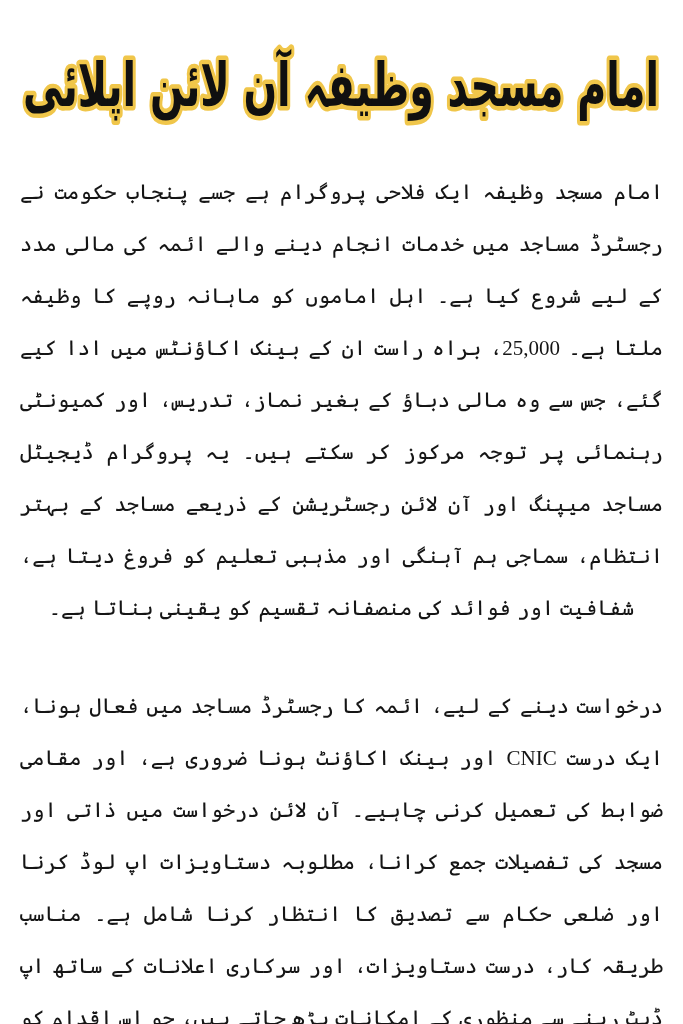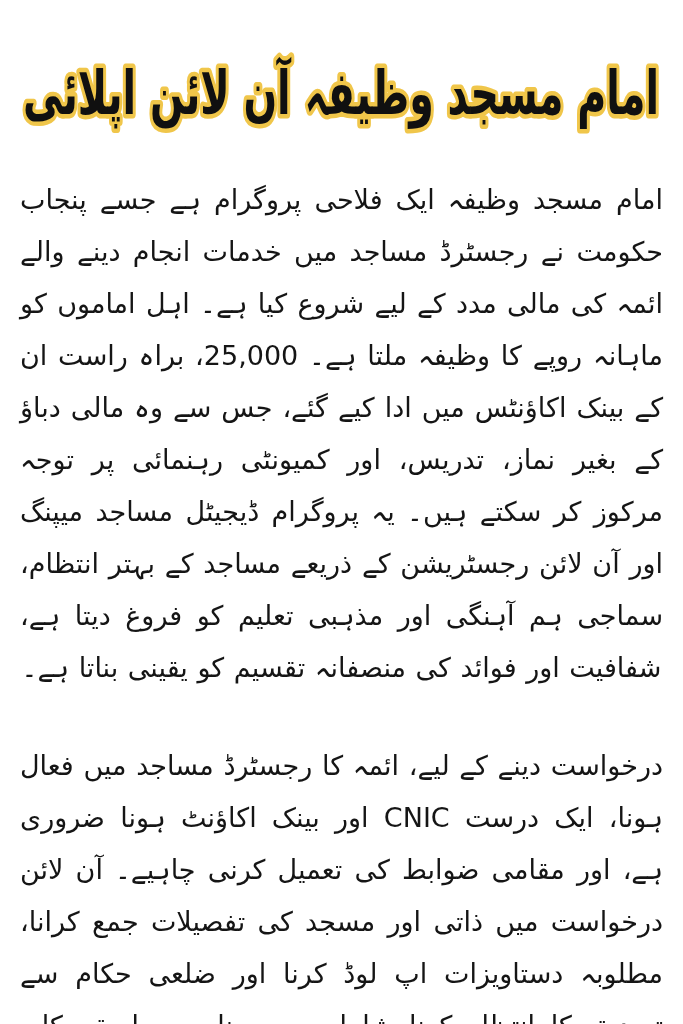--- a/index.html
+++ b/index.html
@@ -7,21 +7,21 @@
     position: relative;
     width: 683px;
     height: 1024px;
     margin: 0 auto;
     background: var(--background, #ffffff);
     overflow: hidden;
     box-sizing: border-box;
     font-family: "DejaVu Sans", sans-serif;
   }
   .title-banner {
-    padding-top: 8px;
+    padding-top: 0;
     text-align: right;
   }
   .title-svg {
     display: block;
     width: 663px;
     height: 150px;
     margin: 0 auto;
     overflow: visible;
   }
   .title-svg text {
@@ -36,26 +36,27 @@
     stroke-linecap: round;
     paint-order: stroke fill;
   }
   .article {
     padding: 16px 20px 0 20px;
   }
   .article p {
     direction: rtl;
     unicode-bidi: plaintext;
     color: var(--text, #151515);
-    font-size: 27px;
+    font-size: 21px;
     line-height: 52px;
     text-align: justify;
     text-align-last: center;
     margin: 0 0 46px 0;
     word-spacing: 1px;
+    font-family: Liberation Serif, serif;
   }
 </style>
 </head>
 <body>
 
 <div class="page">
 
   <header class="title-banner">
     <svg class="title-svg" viewBox="0 0 663 150" xmlns="http://www.w3.org/2000/svg">
       <text x="331" y="106" text-anchor="middle" textLength="636" lengthAdjust="spacingAndGlyphs">امام مسجد وظیفہ آن لائن اپلائی</text>

